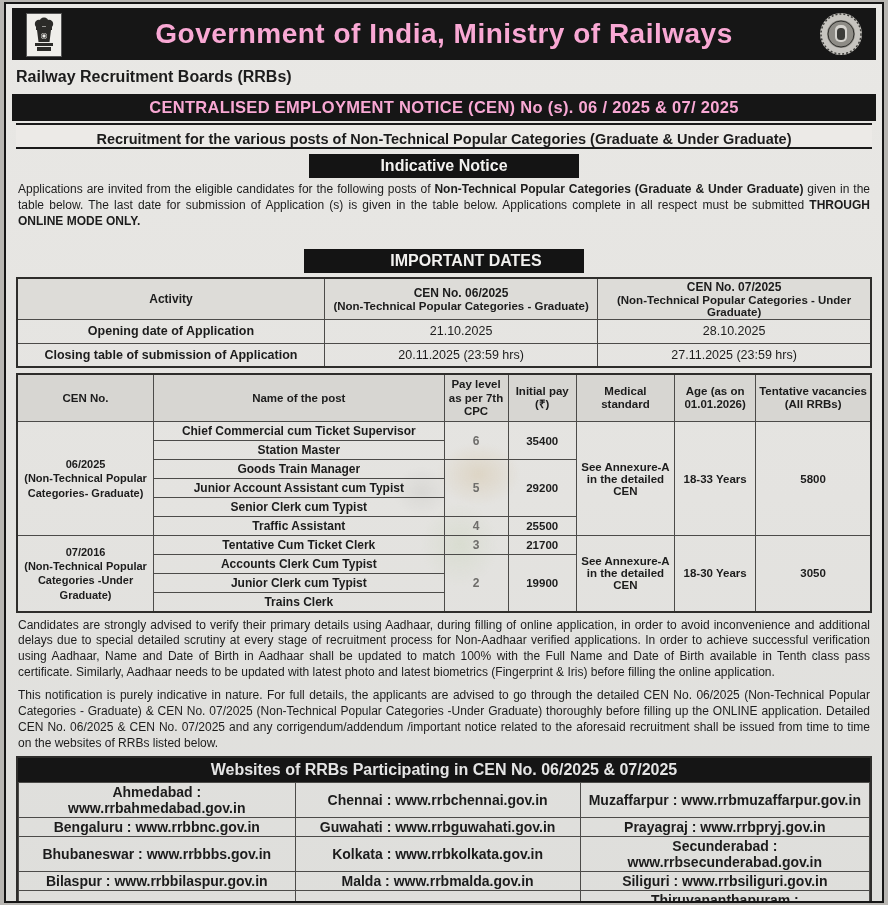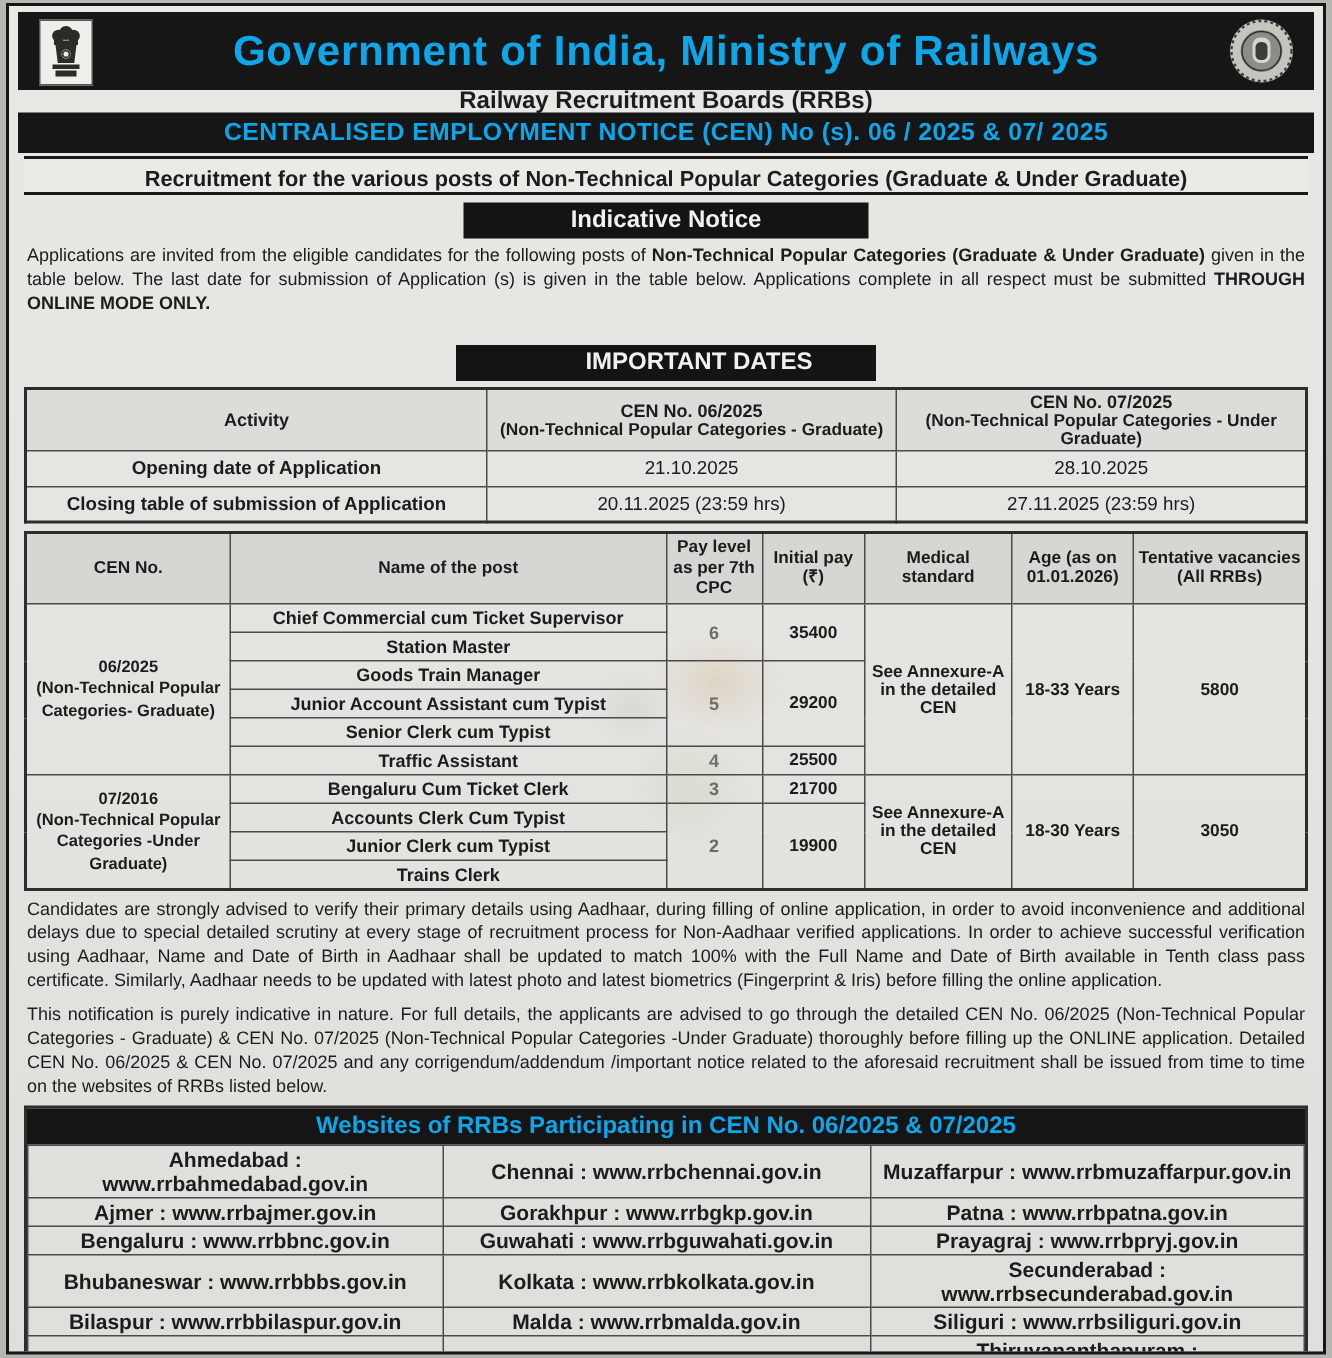--- a/index.html
+++ b/index.html
@@ -15,34 +15,34 @@
     position:relative;
     width:880px; height:901px;
     margin:2px auto 0 auto;
     background:linear-gradient(180deg,#e9e8e5 0%, #e4e3e0 55%, #dededb 100%);
     border:2px solid #161616;
     padding:4px 10px 0 10px;
     overflow:hidden;
   }
   
   .band-black {
-    background:#161616; color:#0ea5e9;
+    background:#161616; color:#f9a8d4;
     display:flex; align-items:center; justify-content:center;
     position:relative;
   }
   .title-band { height:52px; margin:0 -4px; }
   .title-text { font-size:28px; font-weight:bold; letter-spacing:.5px; }
   .emblem-box {
     position:absolute; left:14px; top:5px;
     width:36px; height:44px; background:#efeeea;
     border:1px solid #555;
     display:flex; align-items:center; justify-content:center;
   }
   .seal { position:absolute; right:12px; top:3px; }
-  .boards-band { height:15px; display:flex; align-items:center; justify-content:center; }
+  .boards-band { height:34px; display:flex; align-items:center; justify-content:flex-start; }
   .boards-text { font-size:16px; font-weight:bold; }
   .cen-band { height:27px; margin:0 -4px; }
   .cen-text { font-size:16.5px; font-weight:bold; letter-spacing:.3px; }
   .recruit-band {
     height:26px; display:flex; align-items:flex-end; justify-content:center;
     border-top:2px solid #1a1a1a; border-bottom:2px solid #1a1a1a;
     background:#eceae7; margin:2px 0 0 0;
   }
   .recruit-text { font-size:14.5px; font-weight:bold; }
   
@@ -87,21 +87,21 @@
     z-index:-1; pointer-events:none; opacity:.55;
     background:
       radial-gradient(60px 45px at 55% 35%, rgba(205,180,135,.55), rgba(205,180,135,0) 70%),
       radial-gradient(55px 60px at 45% 75%, rgba(190,205,170,.5), rgba(190,205,170,0) 70%),
       radial-gradient(40px 35px at 25% 45%, rgba(170,170,165,.35), rgba(170,170,165,0) 70%);
     filter:blur(1px);
   }
   
   .web-block { margin-top:4px; border:2px solid #2e2d2b; }
   .web-header {
-    background:#151515; color:#0ea5e9;
+    background:#151515; color:#e5e5e5;
     text-align:center; font-weight:bold; font-size:16px;
     padding:3px 0;
   }
   .web-tbl td { font-weight:bold; font-size:14px; height:19px; }
 </style>
 </head>
 <body>
 
 <div class="sheet">
 
@@ -236,21 +236,21 @@
         <td class="post-name">Traffic Assistant</td>
         <td class="pay-level">4</td>
         <td>25500</td>
       </tr>
 
       <tr>
         <td class="cen-cell" rowspan="4">
           <div>07/2016</div>
           <div>(Non-Technical Popular Categories -Under Graduate)</div>
         </td>
-        <td class="post-name">Bengaluru Cum Ticket Clerk</td>
+        <td class="post-name">Tentative Cum Ticket Clerk</td>
         <td class="pay-level">3</td>
         <td>21700</td>
         <td rowspan="4">See Annexure-A in the detailed CEN</td>
         <td rowspan="4">18-30 Years</td>
         <td rowspan="4">3050</td>
       </tr>
       <tr>
         <td class="post-name">Accounts Clerk Cum Typist</td>
         <td class="pay-level" rowspan="3">2</td>
         <td rowspan="3">19900</td>
@@ -276,25 +276,20 @@
           <col style="width:33.5%">
           <col style="width:34%">
         </colgroup>
       <tbody>
           <tr>
         <td>Ahmedabad : www.rrbahmedabad.gov.in</td>
         <td>Chennai : www.rrbchennai.gov.in</td>
         <td>Muzaffarpur : www.rrbmuzaffarpur.gov.in</td>
       </tr>
       <tr>
-        <td>Ajmer : www.rrbajmer.gov.in</td>
-        <td>Gorakhpur : www.rrbgkp.gov.in</td>
-        <td>Patna : www.rrbpatna.gov.in</td>
-      </tr>
-      <tr>
         <td>Bengaluru : www.rrbbnc.gov.in</td>
         <td>Guwahati : www.rrbguwahati.gov.in</td>
         <td>Prayagraj : www.rrbpryj.gov.in</td>
       </tr>
       <tr>
         <td>Bhubaneswar : www.rrbbbs.gov.in</td>
         <td>Kolkata : www.rrbkolkata.gov.in</td>
         <td>Secunderabad : www.rrbsecunderabad.gov.in</td>
       </tr>
       <tr>

